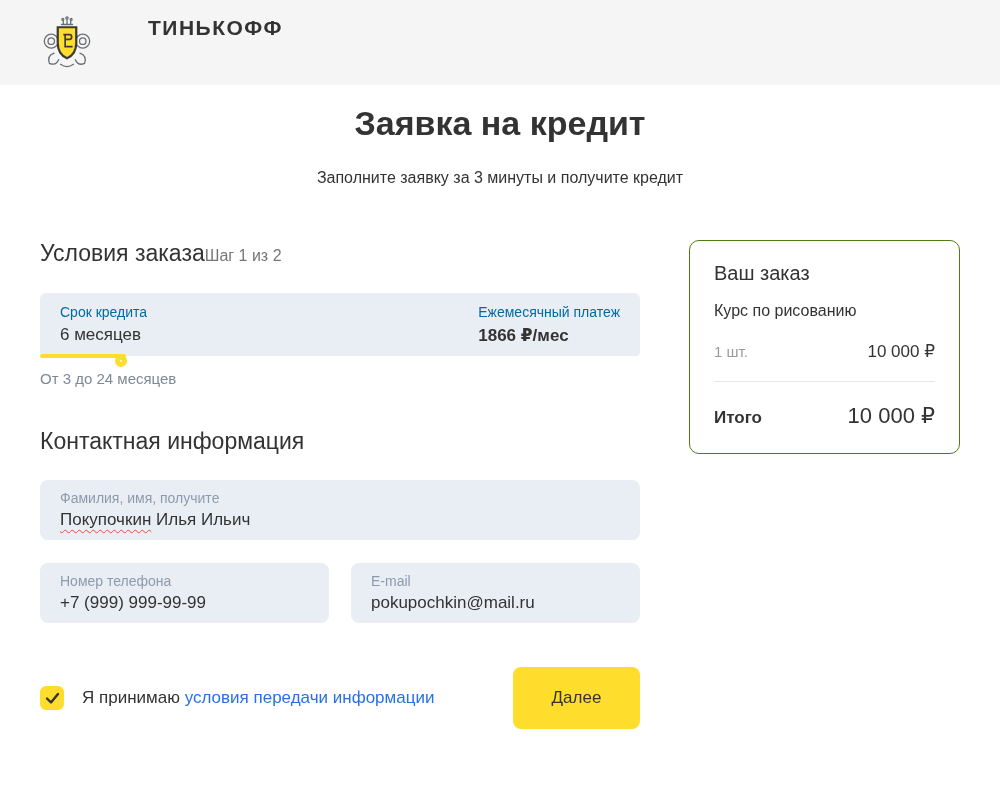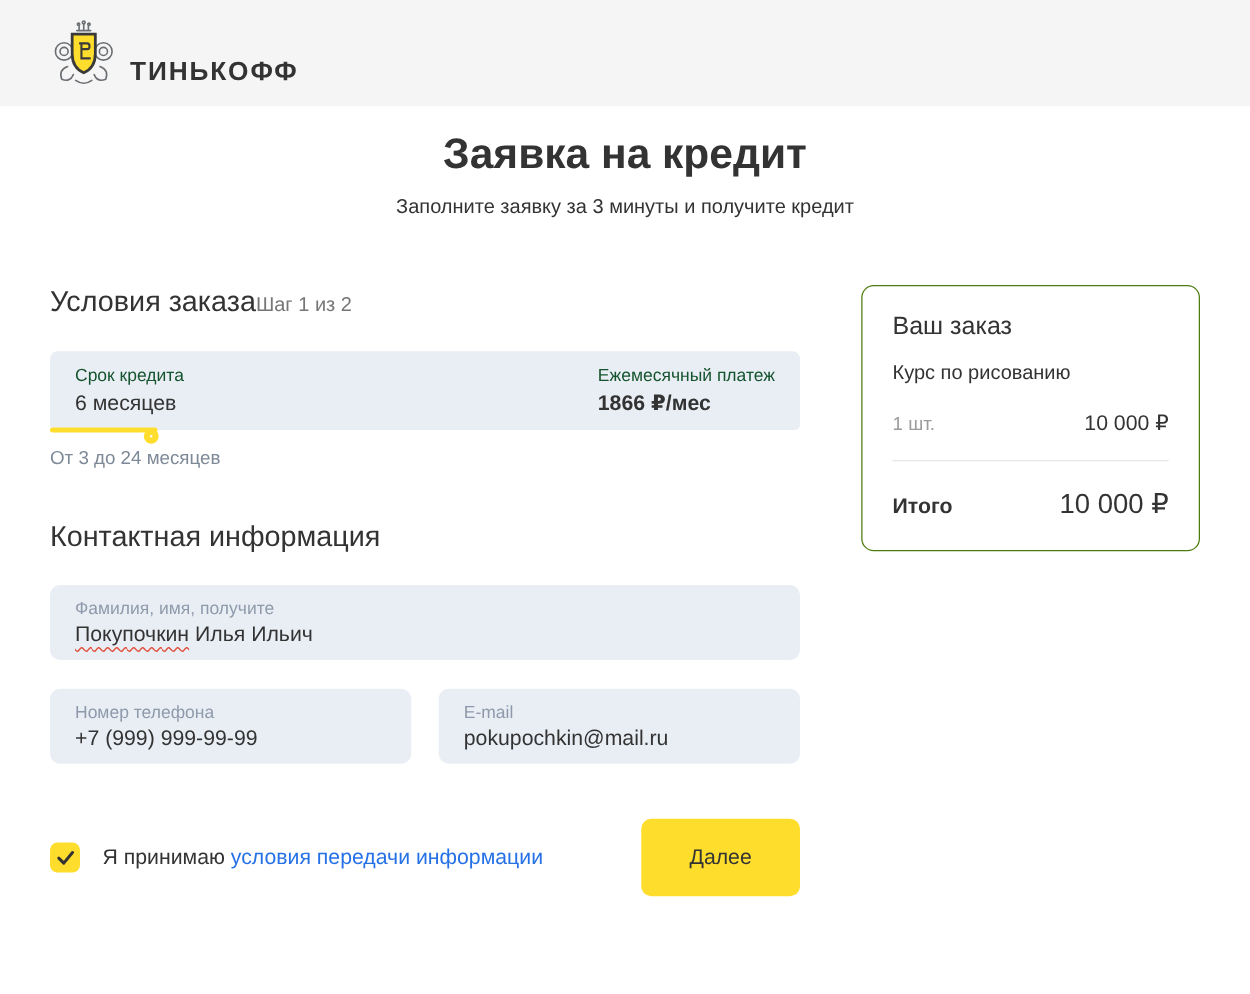--- a/index.html
+++ b/index.html
@@ -17,36 +17,37 @@
   
   .top-bar {
     height: 85px;
     background: #f5f5f6;
     display: flex;
     align-items: center;
     padding-left: 42px;
   }
   .brand {
     display: flex;
-    align-items: flex-end;
-    cursor: pointer;
+    align-items: flex-start;
+    cursor: pointer;
+    gap: 44px;
   }
   .brand-mark { width: 50px; height: 54px; display: block; }
   .brand-word {
     margin-left: 12px;
     font-size: 21px;
     font-weight: 700;
     letter-spacing: 1.5px;
     color: #333333;
   }
 
   
   .page-head { text-align: center; margin-top: 19px; }
   .page-title { font-size: 34px; font-weight: 700; color: #333333; }
-  .page-subtitle { margin-top: 14px; font-size: 16px; color: #333333; }
+  .page-subtitle { margin-top: 26px; font-size: 16px; color: #333333; }
 
   
   .content {
     width: 920px;
     margin: 53px auto 0;
     display: flex;
     gap: 49px;
     align-items: flex-start;
   }
   .form-col { flex: 0 0 600px; }
@@ -63,21 +64,21 @@
   
   .credit-panel {
     position: relative;
     background: #e9eef4;
     border-radius: 6px 6px 4px 4px;
     height: 63px;
     padding: 11px 20px 0;
     display: flex;
     justify-content: space-between;
   }
-  .cell-label { font-size: 14px; color: #14532d; }
+  .cell-label { font-size: 14px; color: #0369a1; }
   .cell-value { margin-top: 5px; font-size: 17px; color: #333333; }
   .cell-value.strong { font-weight: 600; }
 
   .slider-fill {
     position: absolute;
     left: 0; bottom: -2px;
     height: 4px;
     background: #ffdd2d;
     border-radius: 2px;
   }

